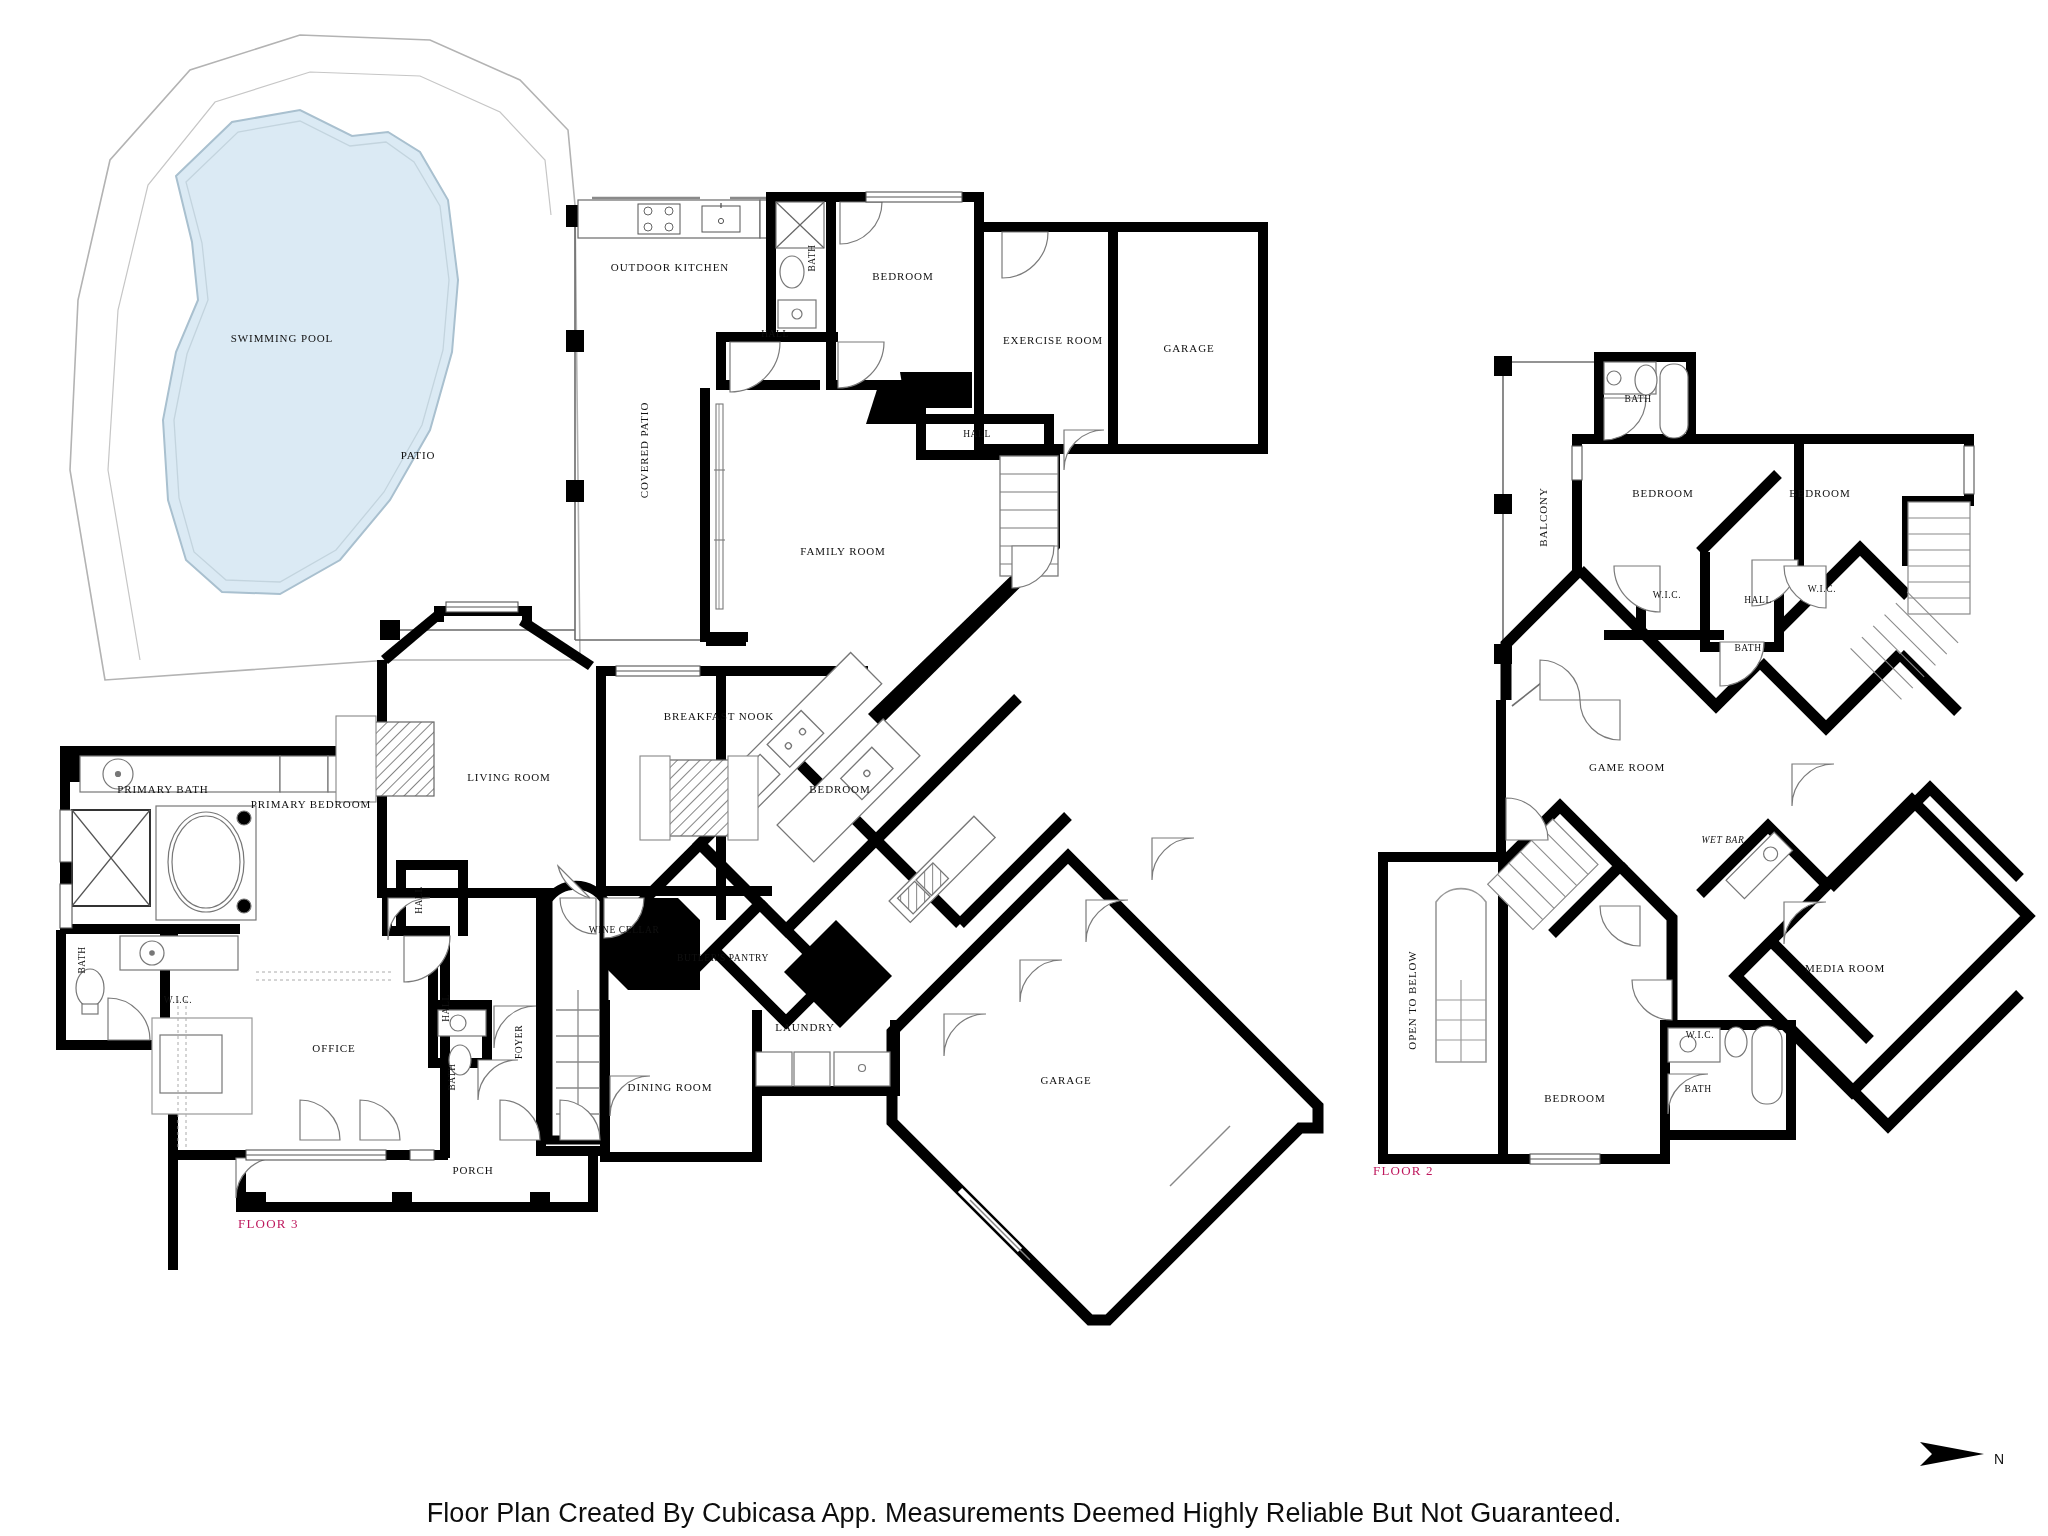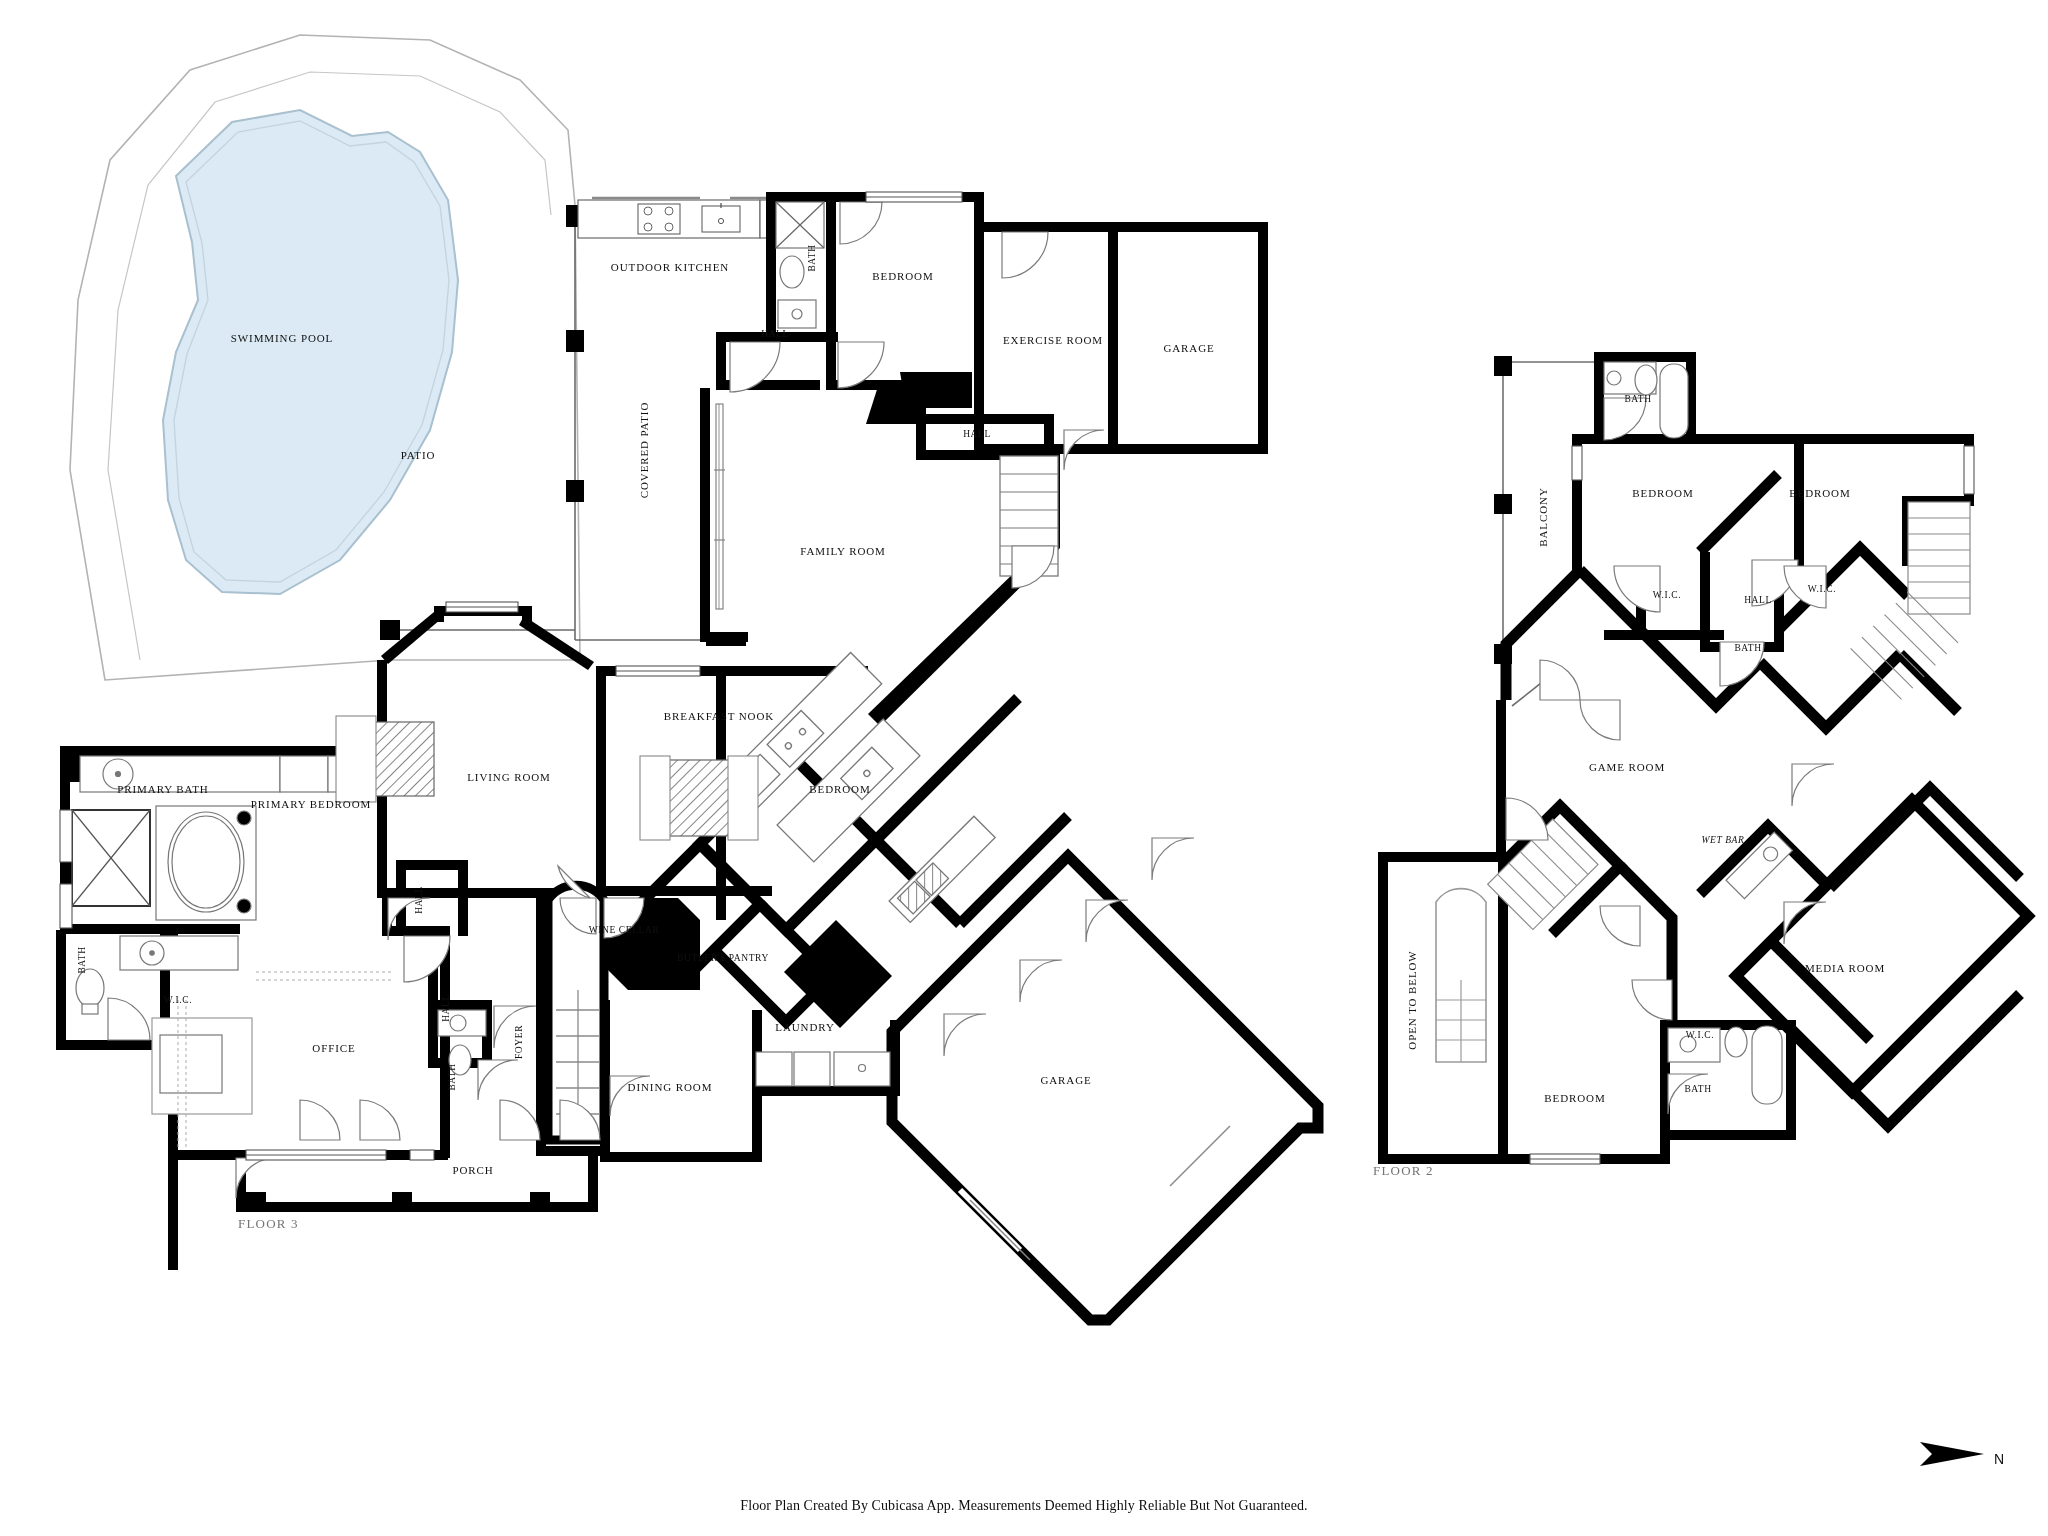--- a/index.html
+++ b/index.html
@@ -18,30 +18,30 @@
     pointer-events:none;
   }
   .lbl.vert{transform:translate(-50%,-50%) rotate(-90deg);}
   .lbl.small{font-size:11px;letter-spacing:0.9px;}
   .lbl.tiny{font-size:9.5px;letter-spacing:0.6px;}
   .floor-tag{
     position:absolute;
     font-family:"Liberation Serif", serif;
     font-size:13px;
     letter-spacing:1.2px;
-    color:#737373;
+    color:#be185d;
     white-space:nowrap;
   }
   #caption{
     position:absolute;
     left:0; right:0;
     top:1498px;
     text-align:center;
-    font-family:Liberation Serif, serif;
-    font-size:14px;
+    font-family:Liberation Sans, sans-serif;
+    font-size:27px;
     color:#0d0d0d;
     letter-spacing:0.1px;
   }
   #north{position:absolute;left:1918px;top:1432px;width:100px;height:48px;}
   #north .nletter{
     position:absolute;left:76px;top:19px;
     font-family:"Liberation Sans", sans-serif;
     font-size:14px;color:#111;
   }
 </style>

